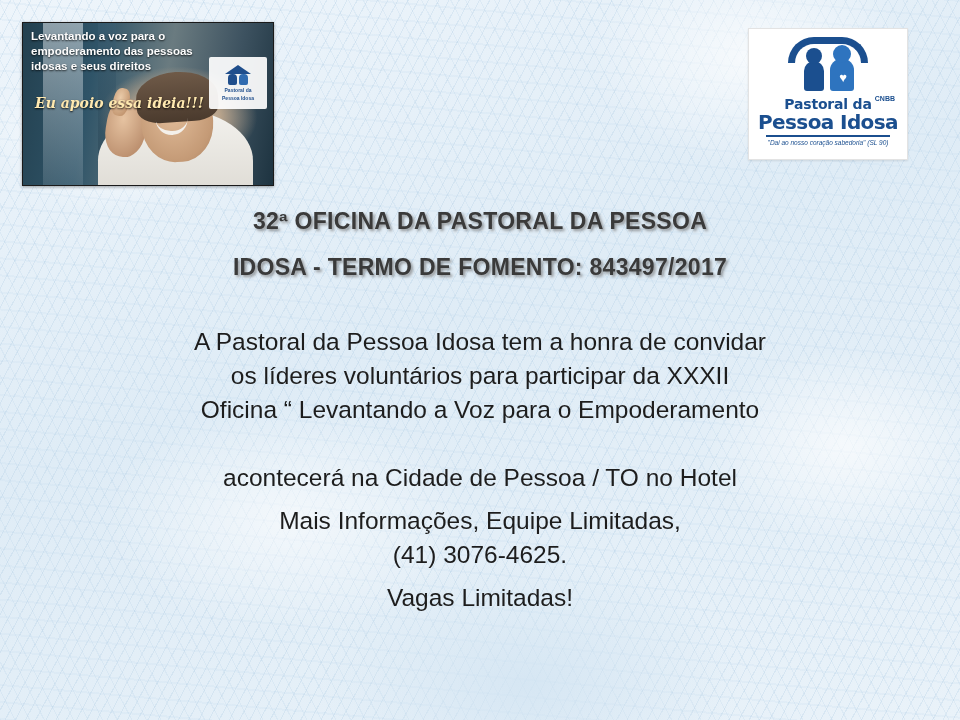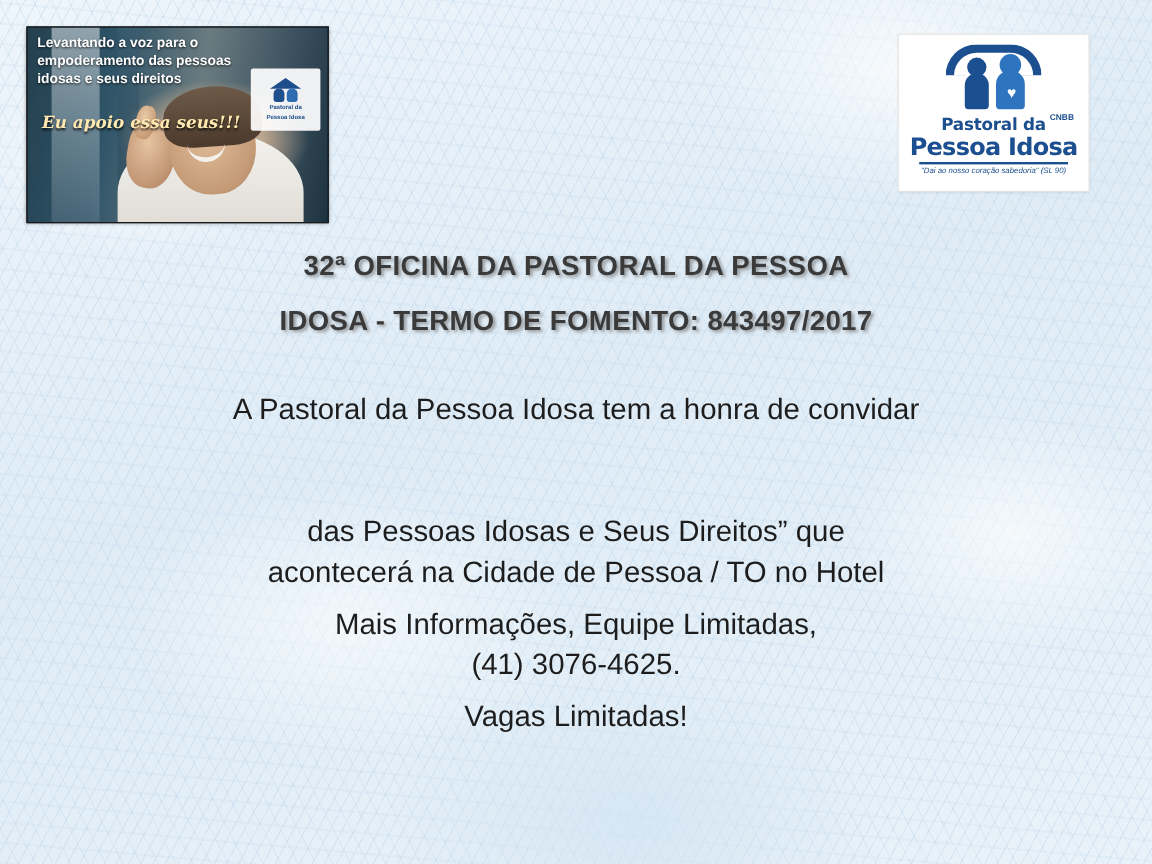--- a/index.html
+++ b/index.html
@@ -357,21 +357,21 @@
     <div class="photo-bg"></div>
     <div class="photo-vert-strip"></div>
     <div class="photo-strip2"></div>
     <div class="photo-person-body"></div>
     <div class="photo-thumb"></div>
     <div class="photo-thumb2"></div>
     <div class="photo-person-head"></div>
     <div class="photo-person-hair"></div>
     <div class="photo-smile"></div>
     <div class="photo-text-top">Levantando a voz para o empoderamento das pessoas idosas e seus direitos</div>
-    <div class="photo-text-script">Eu apoio essa seus!!!</div>
+    <div class="photo-text-script">Eu apoio essa ideia!!!</div>
     <div class="photo-logo">
       <div class="mini-mark">
         <div class="mini-roof"></div>
         <div class="mini-p1"></div>
         <div class="mini-p2"></div>
       </div>
       <div class="photo-logo-text">Pastoral da</div>
       <div class="photo-logo-text">Pessoa Idosa</div>
     </div>
   </div>
@@ -391,23 +391,23 @@
   </div>
 
   <div class="headline">
     <span class="line">32ª OFICINA DA  PASTORAL DA PESSOA</span>
     <span class="line">IDOSA - TERMO DE FOMENTO: 843497/2017</span>
   </div>
 
   <div class="body-copy">
     <p class="para-invite">
       <span>A Pastoral da Pessoa Idosa tem a honra de convidar</span><br>
+      <span>os líderes voluntários para participar da XXXII</span><br>
+      <span>Oficina  “ Levantando a Voz para o Empoderamento</span><br>
       <br>
-      <br>
-      <span>das Pessoas Idosas e Seus Direitos”  que</span><br>
       <span>acontecerá na Cidade de Pessoa / TO no Hotel</span><br>
     </p>
     <p class="para-info">
       <span>Mais Informações, Equipe Limitadas,</span><br>
       <span>(41) 3076-4625.</span>
     </p>
     <p class="para-limit">Vagas Limitadas!</p>
   </div>
 
 </div>

